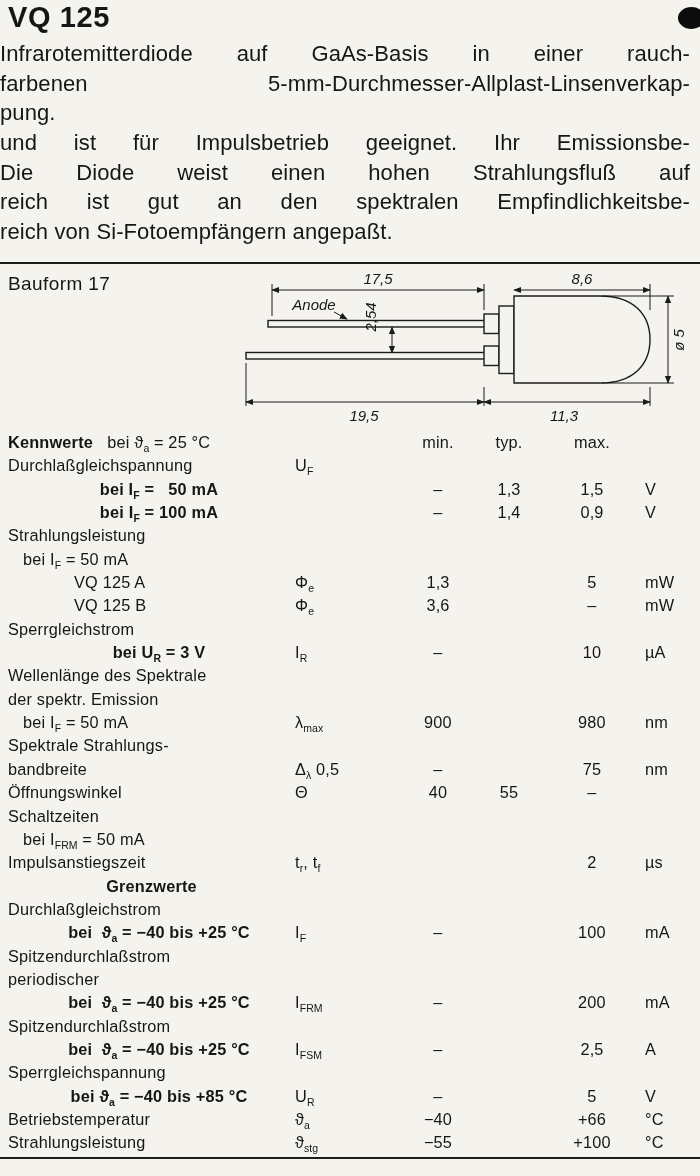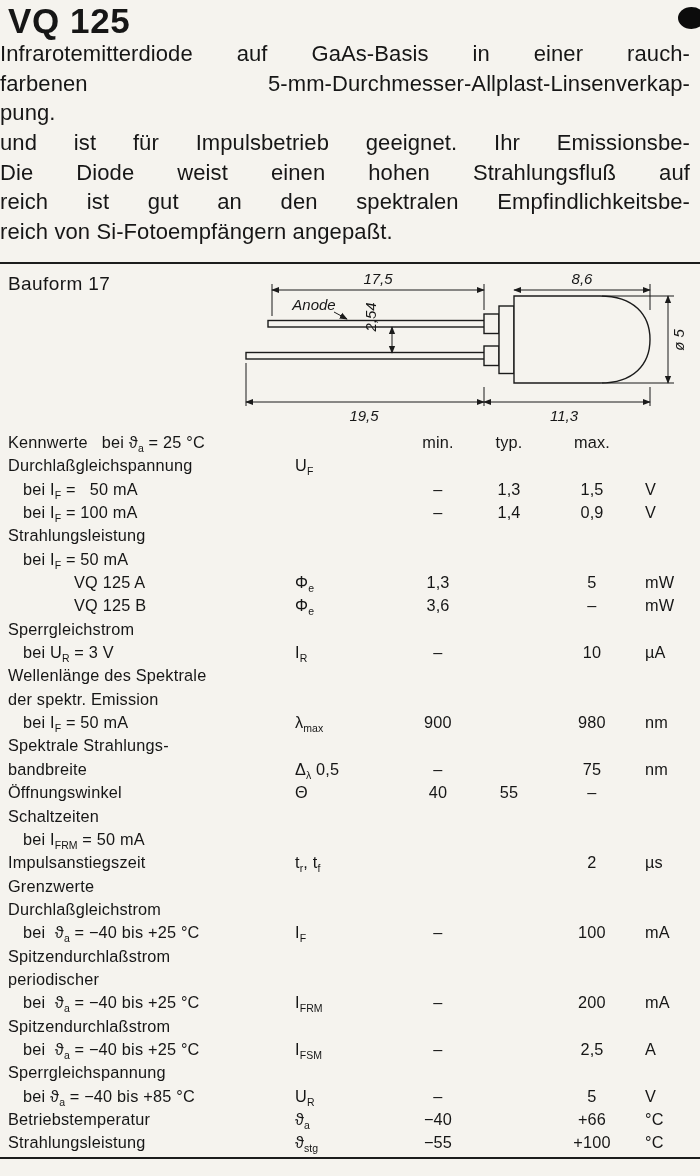--- a/index.html
+++ b/index.html
@@ -6,21 +6,21 @@
   body {
     width: 700px; height: 1176px;
     position: relative;
     background: #f5f3ee;
     color: #161616;
     font-family: "Liberation Sans", "DejaVu Sans", sans-serif;
     overflow: hidden;
   }
   .title {
     position: absolute; left: 8px; top: 1px;
-    font-size: 35px; font-weight: 700; letter-spacing: 0.6px;
+    font-size: 29px; font-weight: 700; letter-spacing: 0.6px;
   }
   .page-dot {
     position: absolute; right: -5px; top: 7px;
     width: 27px; height: 22px; border-radius: 50%;
     background: #0c0c0c;
   }
   .intro {
     position: absolute; left: 0; top: 39px; width: 690px;
     font-size: 22px; line-height: 29.7px; letter-spacing: 0.1px;
   }
@@ -49,21 +49,21 @@
     height: 23.35px;
   }
   .c {
     font-size: 16.3px; line-height: 23.35px;
     white-space: nowrap; letter-spacing: 0.2px;
   }
   .label.ind1 { padding-left: 15px; }
   .label.ind2 { padding-left: 66px; }
   .v { text-align: center; }
   .unit { padding-left: 10px; }
-  .bold { font-weight: 400; }
+  .bold { font-weight: 700; text-align: center; }
   sub { font-size: 10.5px; letter-spacing: 0; }
 </style>
 </head>
 <body>
 
 <div class="title">VQ 125</div>
 <div class="page-dot"></div>
 
 <div class="intro" id="intro">
     <div class="intro-line just">Infrarotemitterdiode auf GaAs-Basis in einer rauch-</div>

